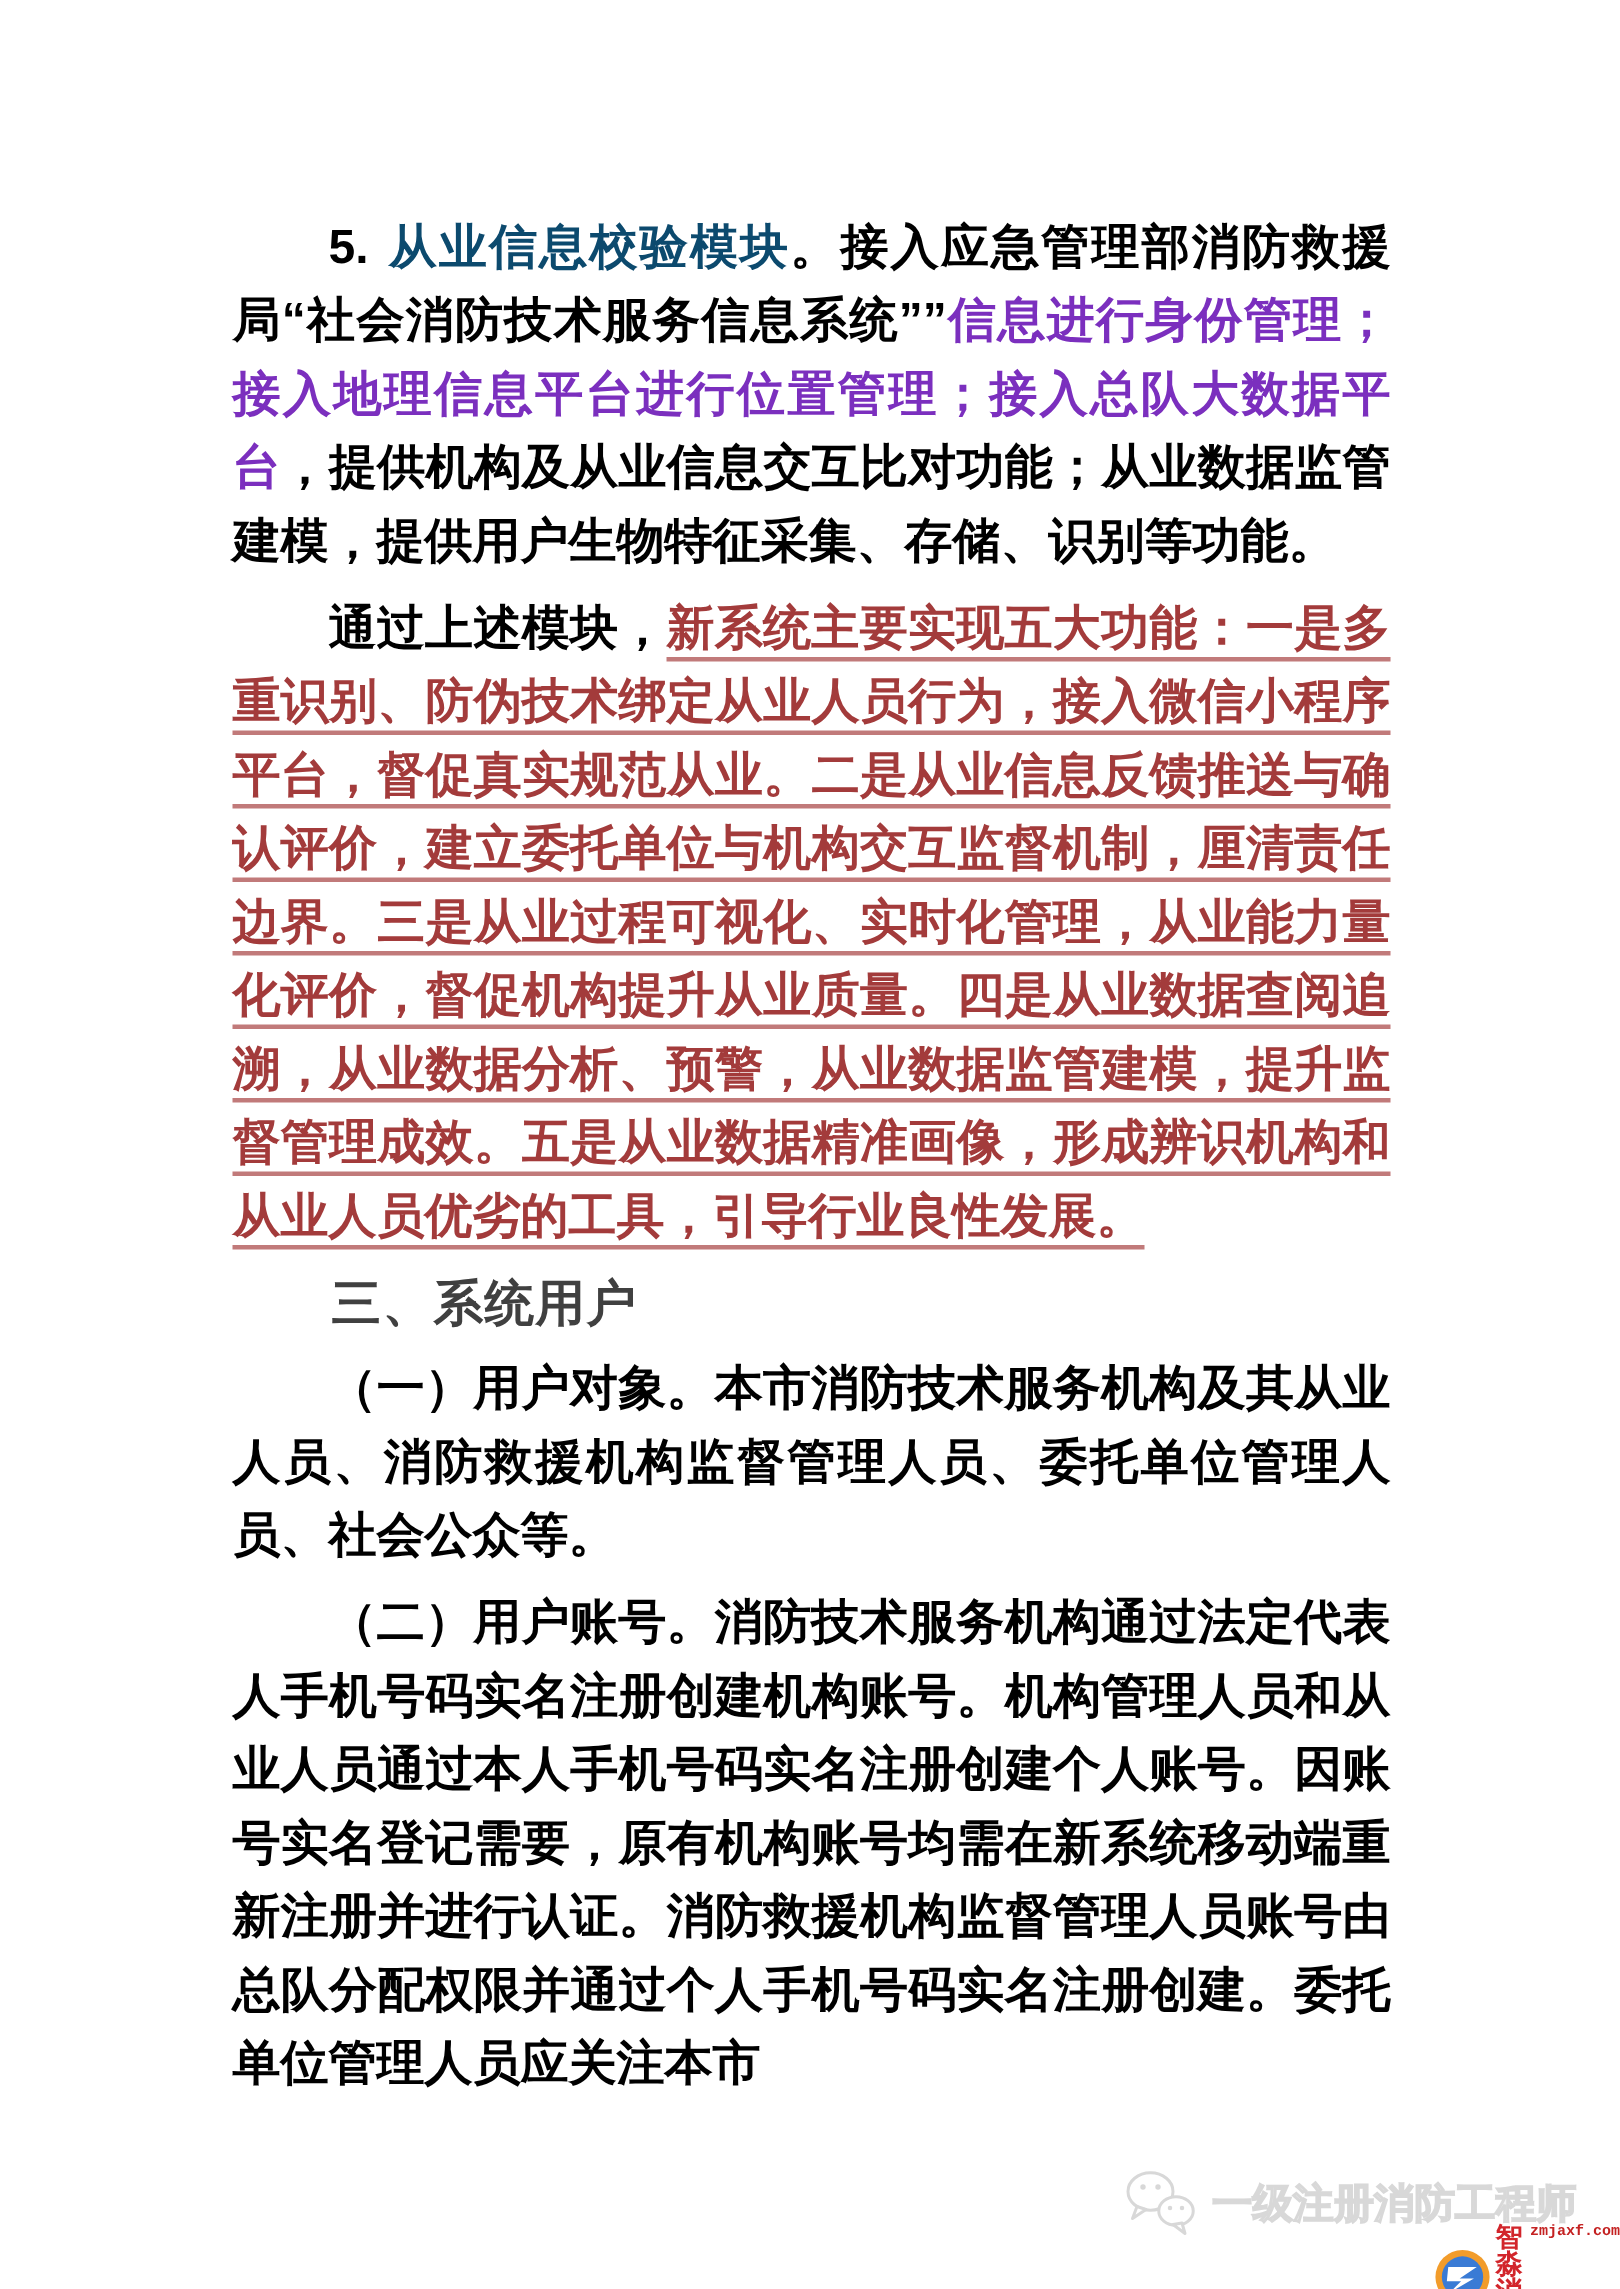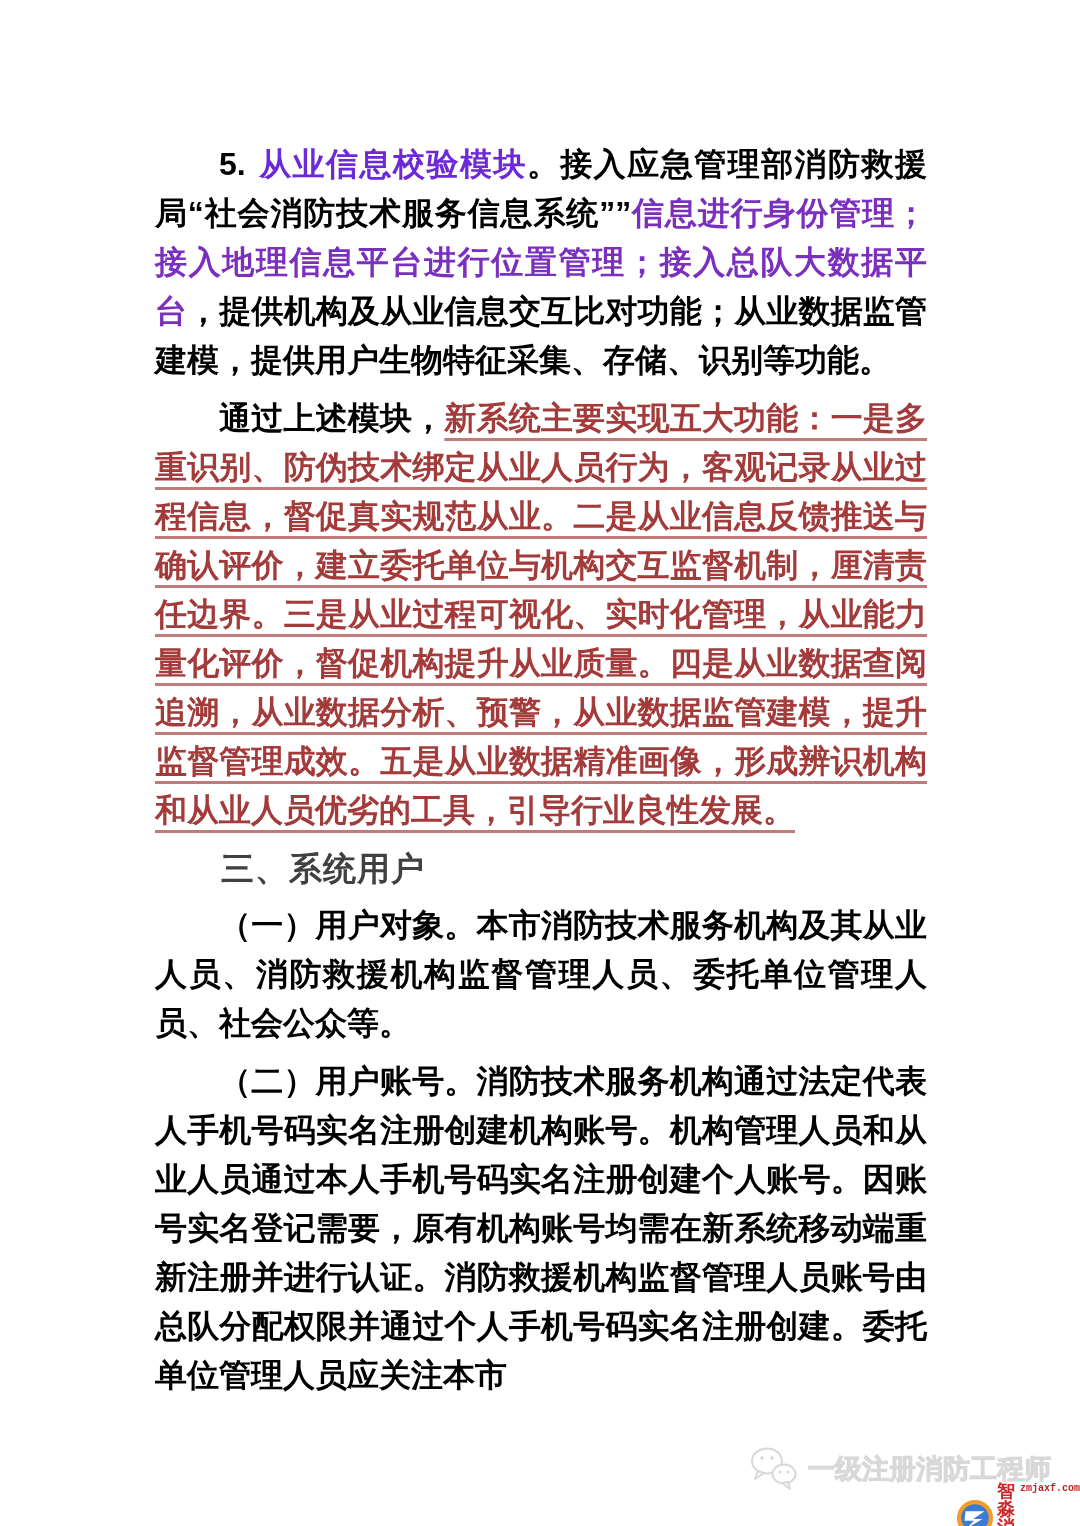--- a/index.html
+++ b/index.html
@@ -10,21 +10,21 @@
     overflow:hidden;
     font-family:"Liberation Sans","DejaVu Sans",sans-serif;
   }
   .content{
     position:absolute;left:155px;top:140px;width:772px;
   }
   p.body{
     font-size:32px;line-height:49px;font-weight:700;color:#000000;
     text-align:justify;text-indent:2em;margin:0 0 9px 0;
   }
-  .seg-red{color:#6d28d9;}
+  .seg-red{color:#0c4a6e;}
   .seg-purple{color:#7b2fbe;}
   .seg-darkred{
     color:#a33b3b;
     text-decoration:underline;
     text-decoration-color:#c17a7a;
     text-decoration-thickness:3px;
     text-underline-offset:9px;
   }
   .num{margin-right:12px;}
   h2.section{
@@ -60,21 +60,21 @@
   }
 </style>
 </head>
 <body>
 
 <div class="page">
   <div class="content">
 
     <p class="body"><span class="num">5.</span><span class="seg-red">从业信息校验模块</span><span>。接入应急管理部消防救援局“社会消防技术服务信息系统””</span><span class="seg-purple">信息进行身份管理；接入地理信息平台进行位置管理；接入总队大数据平台</span><span>，提供机构及从业信息交互比对功能；从业数据监管建模，提供用户生物特征采集、存储、识别等功能。</span></p>
 
-    <p class="body"><span>通过上述模块，</span><span class="seg-darkred">新系统主要实现五大功能：一是多重识别、防伪技术绑定从业人员行为，客观记录从业过程信息，督促真实规范从业。二是从业信息反馈推送与确认评价，建立委托单位与机构交互监督机制，厘清责任边界。三是从业过程可视化、实时化管理，从业能力量化评价，督促机构提升从业质量。四是从业数据查阅追溯，从业数据分析、预警，从业数据监管建模，提升监督管理成效。五是从业数据精准画像，形成辨识机构和从业人员优劣的工具，引导行业良性发展。</span></p>
+    <p class="body"><span>通过上述模块，</span><span class="seg-darkred">新系统主要实现五大功能：一是多重识别、防伪技术绑定从业人员行为，接入微信小程序平台，督促真实规范从业。二是从业信息反馈推送与确认评价，建立委托单位与机构交互监督机制，厘清责任边界。三是从业过程可视化、实时化管理，从业能力量化评价，督促机构提升从业质量。四是从业数据查阅追溯，从业数据分析、预警，从业数据监管建模，提升监督管理成效。五是从业数据精准画像，形成辨识机构和从业人员优劣的工具，引导行业良性发展。</span></p>
 
     <h2 class="section">三、系统用户</h2>
 
     <p class="body">（一）用户对象。本市消防技术服务机构及其从业人员、消防救援机构监督管理人员、委托单位管理人员、社会公众等。</p>
 
     <p class="body">（二）用户账号。消防技术服务机构通过法定代表人手机号码实名注册创建机构账号。机构管理人员和从业人员通过本人手机号码实名注册创建个人账号。因账号实名登记需要，原有机构账号均需在新系统移动端重新注册并进行认证。消防救援机构监督管理人员账号由总队分配权限并通过个人手机号码实名注册创建。委托单位管理人员应关注本市</p>
 
   </div>
 
   <div class="watermark">

